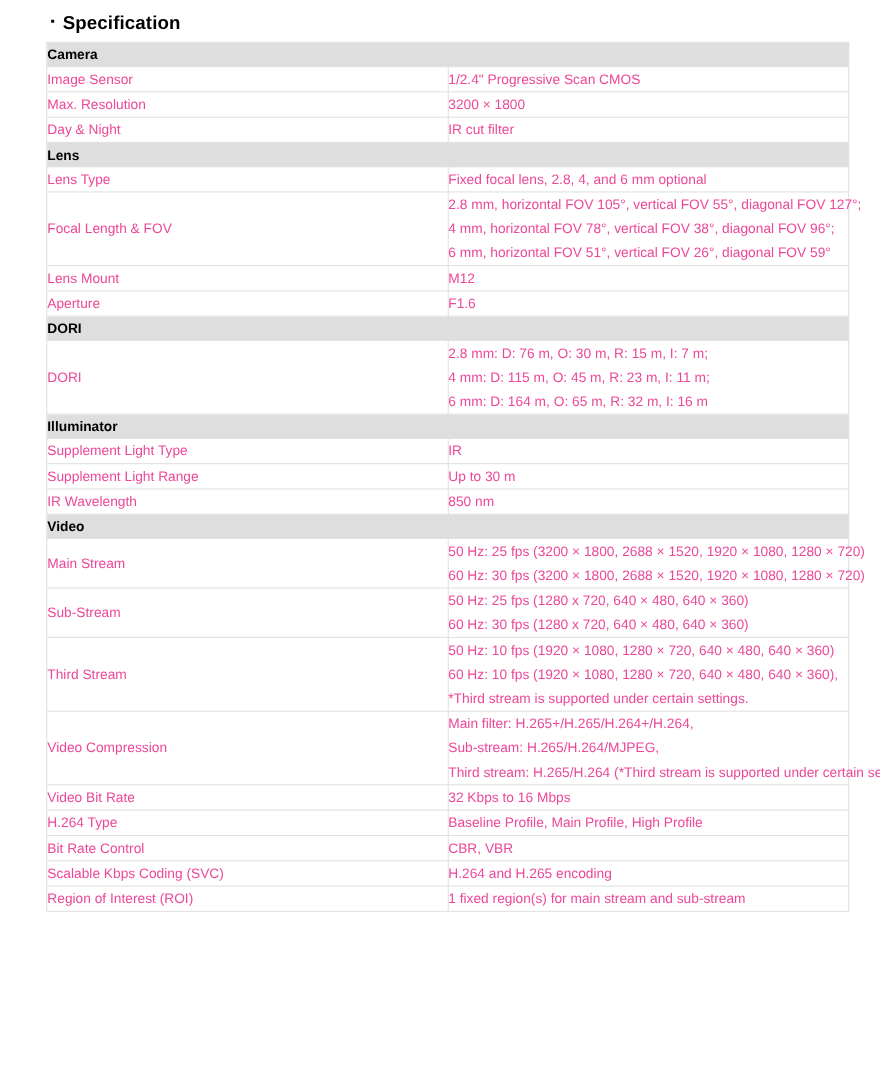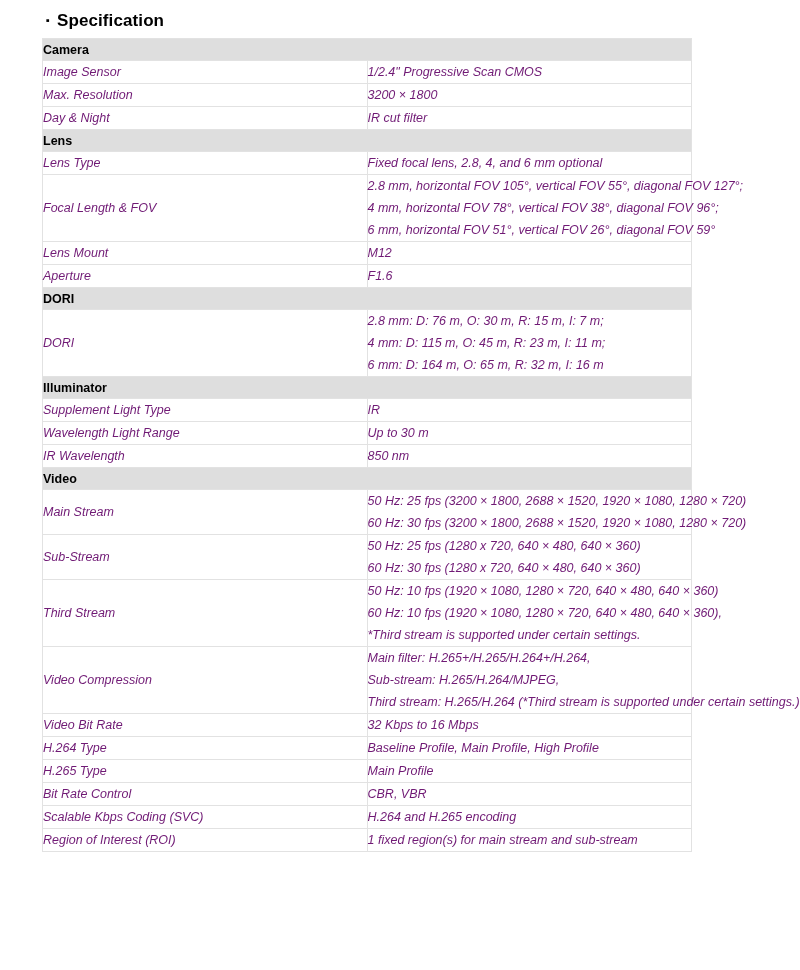--- a/index.html
+++ b/index.html
@@ -26,21 +26,21 @@
     display: flex;
     align-items: center;
   }
   .title .bullet {
     font-size: 11px;
     margin-right: 7px;
     position: relative;
     top: -1px;
   }
   table.spec {
-    width: 650px;
+    width: 730px;
     border-collapse: collapse;
     table-layout: fixed;
     font-size: 12.5px;
   }
   table.spec td {
     border: 1px solid #e2e2e2;
     vertical-align: middle;
     padding: 0;
   }
   td.section-header {
@@ -57,22 +57,21 @@
     line-height: 22px;
   }
   td.value-cell {
     padding: 0 4px 0 8px;
   }
   td.value-cell .line {
     line-height: 22px;
     white-space: nowrap;
   }
   td.label-cell, td.value-cell {
-    color: #701a75;
-    font-style: italic;
+    color: #ec4899;
   }
 </style>
 </head>
 <body>
 
 <div class="page">
   <h2 class="title">
     <span class="bullet">▪</span>
     <span>Specification</span>
   </h2>
@@ -160,21 +159,21 @@
   </tr>
 
   <tr>
     <td class="label-cell">Supplement Light Type</td>
     <td class="value-cell">
             <div class="line">IR</div>
           </td>
   </tr>
 
   <tr>
-    <td class="label-cell">Wavelength Light Range</td>
+    <td class="label-cell">Supplement Light Range</td>
     <td class="value-cell">
             <div class="line">Up to 30 m</div>
           </td>
   </tr>
 
 
   <tr>
     <td class="label-cell">IR Wavelength</td>
     <td class="value-cell">
             <div class="line">850 nm</div>
@@ -226,26 +225,20 @@
           </td>
   </tr>
 
   <tr>
     <td class="label-cell">H.264 Type</td>
     <td class="value-cell">
             <div class="line">Baseline Profile, Main Profile, High Profile</div>
           </td>
   </tr>
 
-  <tr>
-    <td class="label-cell">H.265 Type</td>
-    <td class="value-cell">
-            <div class="line">Main Profile</div>
-          </td>
-  </tr>
 
   <tr>
     <td class="label-cell">Bit Rate Control</td>
     <td class="value-cell">
             <div class="line">CBR, VBR</div>
           </td>
   </tr>
 
   <tr>
     <td class="label-cell">Scalable Kbps Coding (SVC)</td>

